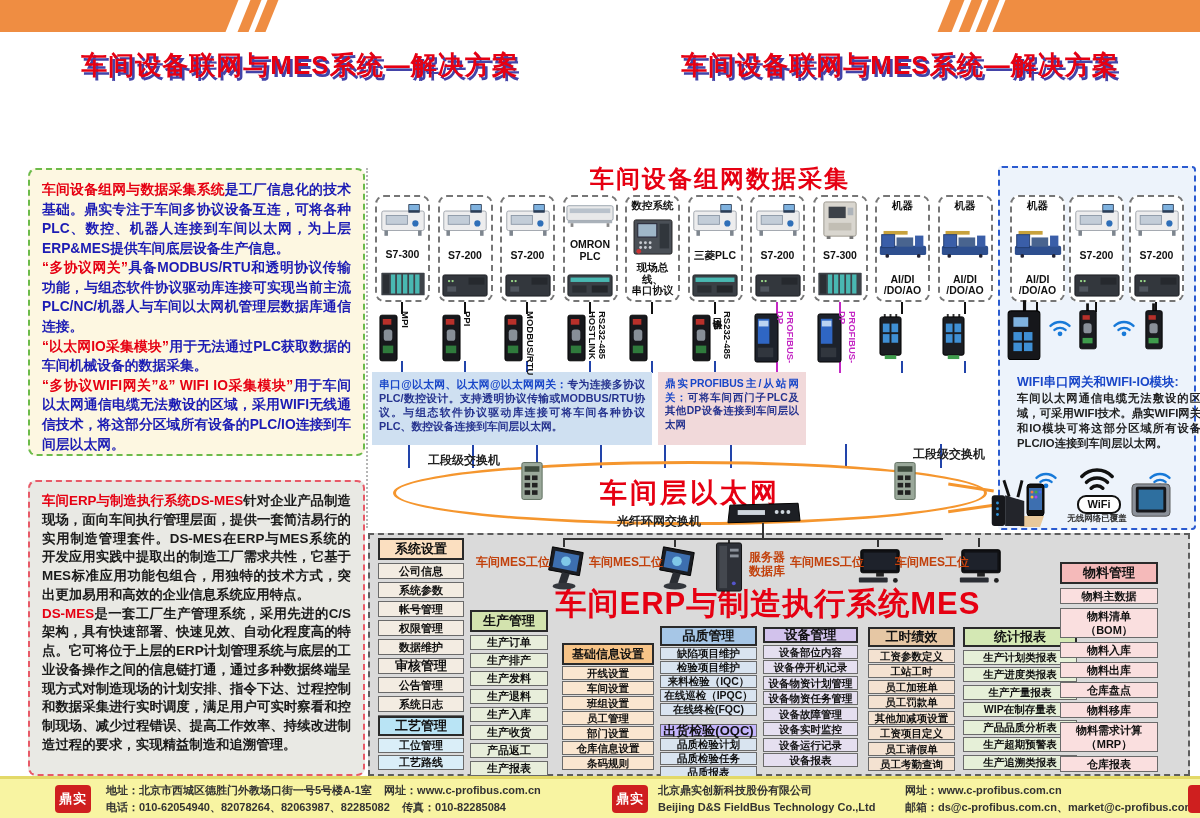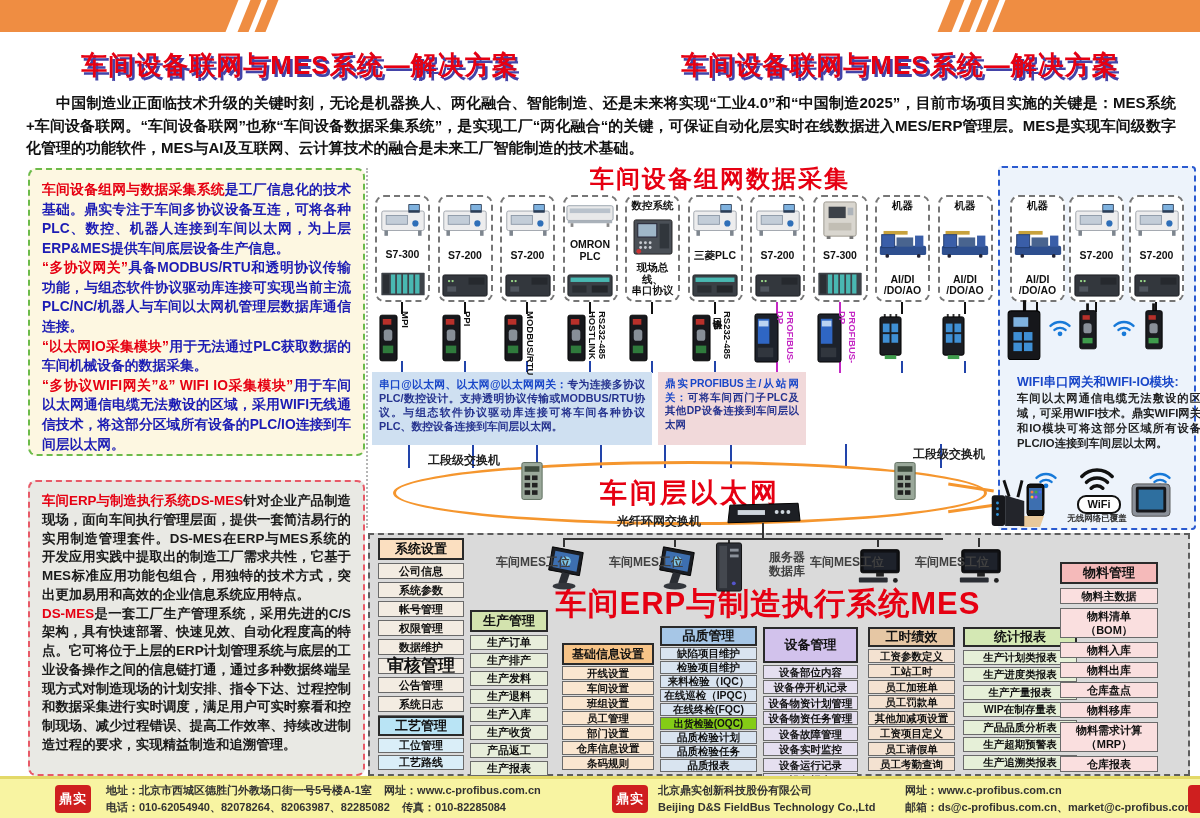--- a/index.html
+++ b/index.html
@@ -52,21 +52,21 @@
 
 #mes-area{left:368px;top:533px;width:822px;height:243px;background:#dadada;border:2px dashed #5d5d5d;
   box-sizing:border-box;z-index:2;}
 .mes-title{position:absolute;left:553px;top:583px;width:430px;margin:0;font-size:31px;font-weight:bold;
   color:#e60012;text-align:center;letter-spacing:1px;z-index:3;}
 .menu{position:absolute;z-index:4;}
 .menu-h{border:2px solid #2a2a2a;font-weight:bold;color:#111;text-align:center;box-sizing:border-box;
   display:flex;align-items:center;justify-content:center;}
 .menu-i{border:1px solid #6a6a6a;color:#111;text-align:center;font-weight:bold;white-space:pre-line;
   box-sizing:border-box;display:flex;align-items:center;justify-content:center;}
-.sta-lab{position:absolute;font-size:12px;font-weight:bold;color:#404040;z-index:4;white-space:pre-line;line-height:1.15;margin-left:20px;}
+.sta-lab{position:absolute;font-size:12px;font-weight:bold;color:#c2410c;z-index:4;white-space:pre-line;line-height:1.15;}
 
 #footer{position:absolute;left:0;top:776px;width:1200px;height:42px;background:#f8f4a2;
   border-top:3px solid #e3d968;box-sizing:border-box;z-index:5;}
 .logo{position:absolute;background:#cf1f1f;border-radius:4px;color:#fff;font-weight:bold;
   display:flex;align-items:center;justify-content:center;font-size:13px;letter-spacing:1px;}
 .ft{position:absolute;font-size:11px;font-weight:bold;color:#333;line-height:1.55;white-space:nowrap;}
 </style>
 </head>
 <body>
 
@@ -75,21 +75,20 @@
   <div class="bar" style="left:-10px;width:242px;transform:skewX(-22deg);"></div>
   <div class="stripe" style="left:244px;"></div>
   <div class="stripe" style="left:261px;"></div>
   <div class="bar" style="left:944px;width:14px;transform:skewX(-22deg);"></div>
   <div class="stripe" style="left:965px;"></div>
   <div class="stripe" style="left:982px;"></div>
   <div class="bar" style="left:999px;width:215px;transform:skewX(-22deg);"></div>
 
   <h1 class="title" style="left:0;width:600px;">车间设备联网与MES系统—解决方案</h1>
   <h1 class="title" style="left:600px;width:600px;">车间设备联网与MES系统—解决方案</h1>
-  <p class="intro">中国制造业正面临技术升级的关键时刻，无论是机器换人、两化融合、智能制造、还是未来将实现“工业4.0”和“中国制造2025”，目前市场项目实施的关键是：MES系统+车间设备联网。“车间设备联网”也称“车间设备数据采集系统”，是实现工厂“两化融合“的关键，可保证自动化层实时在线数据进入MES/ERP管理层。MES是实现车间级数字化管理的功能软件，MES与AI及互联网、云计算技术的融合是未来工厂智能制造的技术基础。</p>
 
   <div class="panel" id="panel-collect"><span class="seg-lead">车间设备组网与数据采集系统</span><span>是工厂信息化的技术基础。鼎实专注于车间多协议设备互连，可将各种PLC、数控、机器人连接到车间以太网，为上层ERP&amp;MES提供车间底层设备生产信息。</span><br><span class="seg-lead">“多协议网关”</span><span>具备MODBUS/RTU和透明协议传输功能，与组态软件协议驱动库连接可实现当前主流PLC/NC/机器人与车间以太网机管理层数据库通信连接。</span><br><span class="seg-lead">“以太网IO采集模块”</span><span>用于无法通过PLC获取数据的车间机械设备的数据采集。</span><br><span class="seg-lead">“多协议WIFI网关”&amp;” WIFI IO采集模块”</span><span>用于车间以太网通信电缆无法敷设的区域，采用WIFI无线通信技术，将这部分区域所有设备的PLC/IO连接到车间层以太网。</span><br></div>
   <div class="panel" id="panel-mes"><span class="seg-lead">车间ERP与制造执行系统DS-MES</span><span>针对企业产品制造现场，面向车间执行管理层面，提供一套简洁易行的实用制造管理套件。DS-MES在ERP与MES系统的开发应用实践中提取出的制造工厂需求共性，它基于MES标准应用功能包组合，用独特的技术方式，突出更加易用和高效的企业信息系统应用特点。</span><br><span class="seg-lead">DS-MES</span><span>是一套工厂生产管理系统，采用先进的C/S架构，具有快速部署、快速见效、自动化程度高的特点。它可将位于上层的ERP计划管理系统与底层的工业设备操作之间的信息链打通，通过多种数据终端呈现方式对制造现场的计划安排、指令下达、过程控制和数据采集进行实时调度，满足用户可实时察看和控制现场、减少过程错误、提高工作效率、持续改进制造过程的要求，实现精益制造和追溯管理。</span><br></div>
 
   <div class="divider"></div>
   <h2 class="diag-title">车间设备组网数据采集</h2>
 
   <div class="abs" id="wifi-zone">
     <div class="wz-text">
       <div class="wz-lead">WIFI串口网关和WIFI-IO模块:</div>
@@ -713,21 +712,21 @@
         <rect x="4" y="31" width="30" height="5" rx="1" fill="#2a2d33"></rect>
         <circle cx="42" cy="34" r="2.5" fill="#222"></circle>
       </svg></div>
     <div class="menu" style="left:378px;top:538px;width:86px;">
       <div class="menu-h" style="height:22px;font-size:13px;background:#fbdfc0;">系统设置</div>
       <div class="menu-i" style="min-height:16px;line-height:14px;margin-top:3px;font-size:11px;background:#f3ece2;">公司信息</div>
       <div class="menu-i" style="min-height:16px;line-height:14px;margin-top:3px;font-size:11px;background:#f3ece2;">系统参数</div>
       <div class="menu-i" style="min-height:16px;line-height:14px;margin-top:3px;font-size:11px;background:#f3ece2;">帐号管理</div>
       <div class="menu-i" style="min-height:16px;line-height:14px;margin-top:3px;font-size:11px;background:#f3ece2;">权限管理</div>
       <div class="menu-i" style="min-height:16px;line-height:14px;margin-top:3px;font-size:11px;background:#f3ece2;">数据维护</div>
-      <div class="menu-i" style="min-height:16px;line-height:14px;margin-top:3px;font-size:17px;background:#f3ece2;">审核管理</div>
+      <div class="menu-i" style="min-height:16px;line-height:14px;margin-top:3px;font-size:13px;background:#f3ece2;">审核管理</div>
       <div class="menu-i" style="min-height:16px;line-height:14px;margin-top:3px;font-size:11px;background:#f3ece2;">公告管理</div>
       <div class="menu-i" style="min-height:16px;line-height:14px;margin-top:3px;font-size:11px;background:#f3ece2;">系统日志</div>
       <div class="menu-i" style="min-height:16px;line-height:14px;margin-top:3px;font-size:11px;background:#f3ece2;">自定义报表</div>
     </div>
     <div class="menu" style="left:378px;top:716px;width:86px;">
       <div class="menu-h" style="height:20px;font-size:13px;background:#b9e4f5;">工艺管理</div>
       <div class="menu-i" style="min-height:15px;line-height:13px;margin-top:2px;font-size:11px;background:#daeef8;">工位管理</div>
       <div class="menu-i" style="min-height:15px;line-height:13px;margin-top:2px;font-size:11px;background:#daeef8;">工艺路线</div>
     </div>
     <div class="menu" style="left:470px;top:610px;width:78px;">
@@ -751,27 +750,27 @@
       <div class="menu-i" style="min-height:14px;line-height:12px;margin-top:1px;font-size:10.5px;background:#fae6d0;">仓库信息设置</div>
       <div class="menu-i" style="min-height:14px;line-height:12px;margin-top:1px;font-size:10.5px;background:#fae6d0;">条码规则</div>
     </div>
     <div class="menu" style="left:660px;top:626px;width:97px;">
       <div class="menu-h" style="height:20px;font-size:13px;background:#a6c6e6;">品质管理</div>
       <div class="menu-i" style="min-height:13px;line-height:11px;margin-top:1px;font-size:10.5px;background:#d9e4f0;">缺陷项目维护</div>
       <div class="menu-i" style="min-height:13px;line-height:11px;margin-top:1px;font-size:10.5px;background:#d9e4f0;">检验项目维护</div>
       <div class="menu-i" style="min-height:13px;line-height:11px;margin-top:1px;font-size:10.5px;background:#d9e4f0;">来料检验（IQC）</div>
       <div class="menu-i" style="min-height:13px;line-height:11px;margin-top:1px;font-size:10.5px;background:#d9e4f0;">在线巡检（IPQC）</div>
       <div class="menu-i" style="min-height:13px;line-height:11px;margin-top:1px;font-size:10.5px;background:#d9e4f0;">在线终检(FQC)</div>
-      <div class="menu-i" style="min-height:13px;line-height:11px;margin-top:1px;font-size:10px;background:#84cc16;">出货检验(OQC)</div>
+      <div class="menu-i" style="min-height:13px;line-height:11px;margin-top:8px;font-size:13px;background:#c4b5fd;">出货检验(OQC)</div>
       <div class="menu-i" style="min-height:13px;line-height:11px;margin-top:1px;font-size:10.5px;background:#d9e4f0;">品质检验计划</div>
       <div class="menu-i" style="min-height:13px;line-height:11px;margin-top:1px;font-size:10.5px;background:#d9e4f0;">品质检验任务</div>
       <div class="menu-i" style="min-height:13px;line-height:11px;margin-top:1px;font-size:10.5px;background:#d9e4f0;">品质报表</div>
     </div>
     <div class="menu" style="left:763px;top:627px;width:95px;">
-      <div class="menu-h" style="height:36px;font-size:13px;background:#d2c2ec;">设备管理</div>
+      <div class="menu-h" style="height:16px;font-size:13px;background:#d2c2ec;">设备管理</div>
       <div class="menu-i" style="min-height:14px;line-height:12px;margin-top:1.5px;font-size:10.5px;background:#e5dff0;">设备部位内容</div>
       <div class="menu-i" style="min-height:14px;line-height:12px;margin-top:1.5px;font-size:10.5px;background:#e5dff0;">设备停开机记录</div>
       <div class="menu-i" style="min-height:14px;line-height:12px;margin-top:1.5px;font-size:10.5px;background:#e5dff0;">设备物资计划管理</div>
       <div class="menu-i" style="min-height:14px;line-height:12px;margin-top:1.5px;font-size:10.5px;background:#e5dff0;">设备物资任务管理</div>
       <div class="menu-i" style="min-height:14px;line-height:12px;margin-top:1.5px;font-size:10.5px;background:#e5dff0;">设备故障管理</div>
       <div class="menu-i" style="min-height:14px;line-height:12px;margin-top:1.5px;font-size:10.5px;background:#e5dff0;">设备实时监控</div>
       <div class="menu-i" style="min-height:14px;line-height:12px;margin-top:1.5px;font-size:10.5px;background:#e5dff0;">设备运行记录</div>
       <div class="menu-i" style="min-height:14px;line-height:12px;margin-top:1.5px;font-size:10.5px;background:#e5dff0;">设备报表</div>
     </div>
     <div class="menu" style="left:868px;top:627px;width:87px;">

